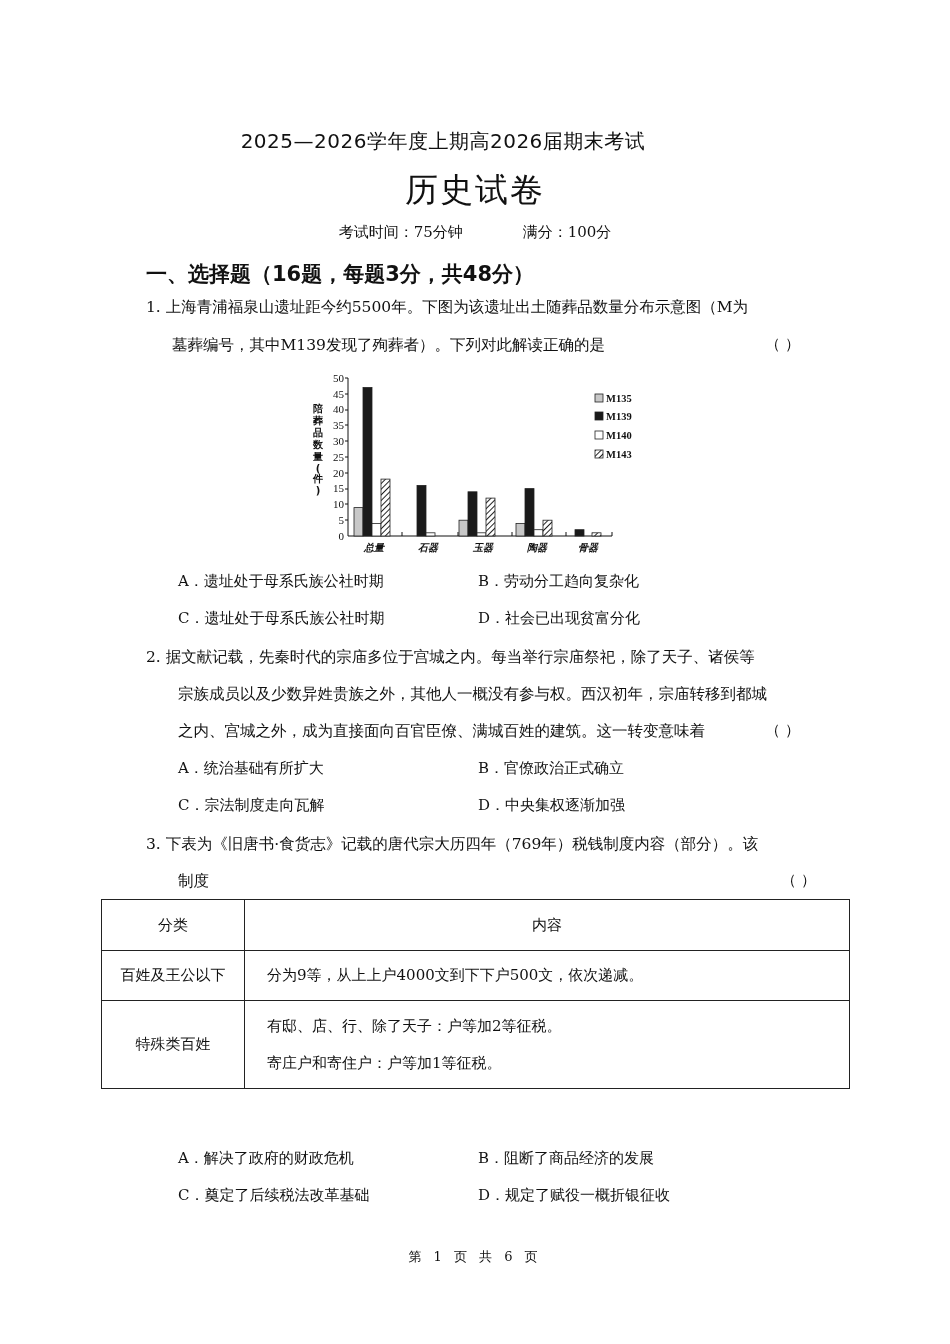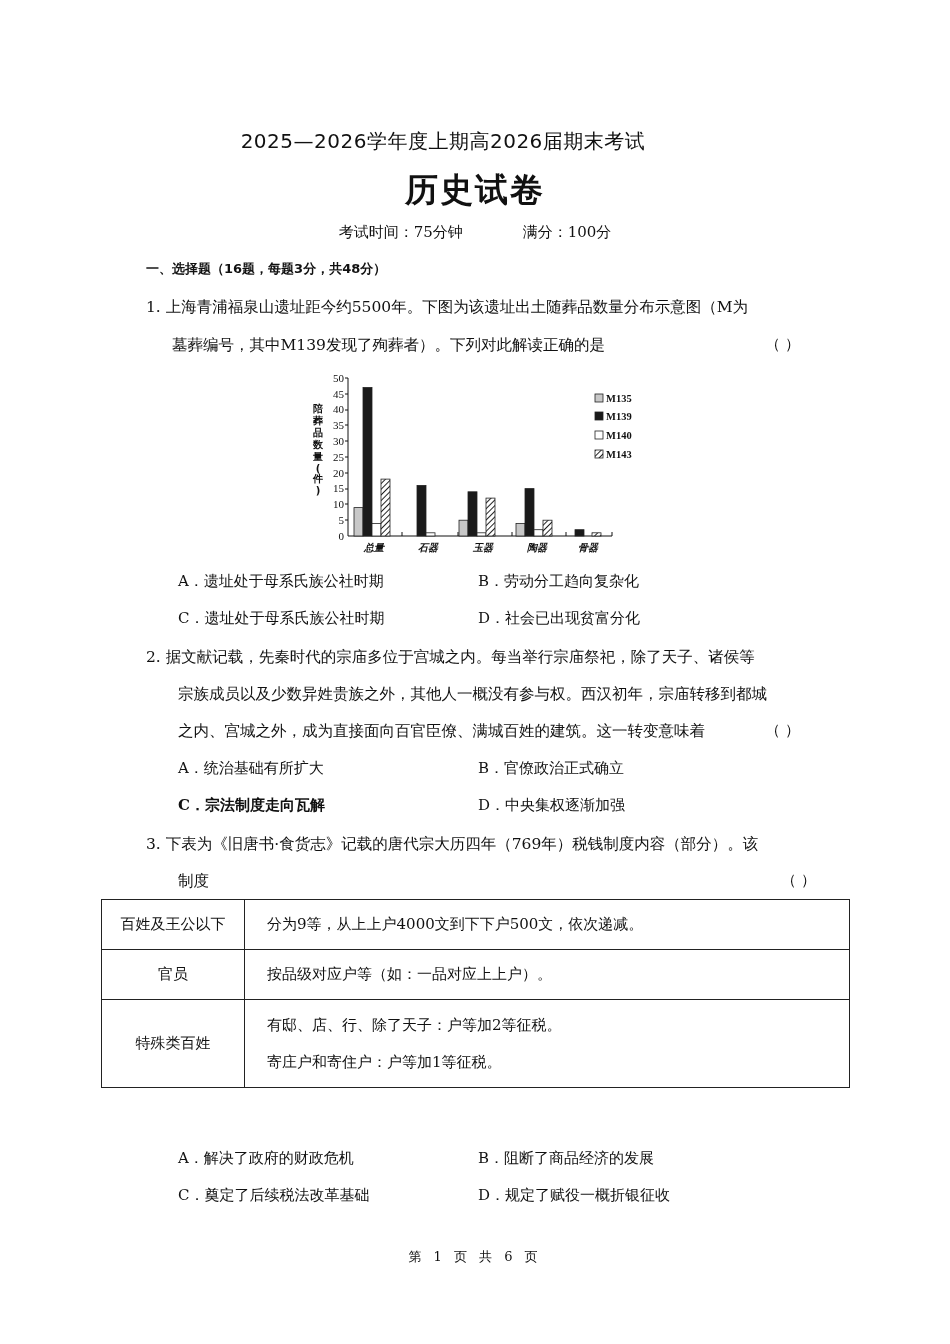--- a/index.html
+++ b/index.html
@@ -1,22 +1,22 @@
 <!DOCTYPE html>
 <html><head>
 <meta charset="utf-8">
 <style>
   html, body { margin: 0; padding: 0; background: #ffffff; }
   body { width: 950px; height: 1344px; position: relative; font-family: "DejaVu Serif", "Liberation Serif", serif; color: #111; overflow: hidden; }
   .abs { position: absolute; }
   .title1 { top: 128px; left: 0; width: 850px; text-align: center; font-family: "DejaVu Sans", "Liberation Sans", sans-serif; font-size: 20px; letter-spacing: 0.5px; margin-left: 18px; }
-  .title2 { top: 168px; left: 0; width: 950px; text-align: center; font-family: "DejaVu Sans", "Liberation Sans", sans-serif; font-size: 33px; font-weight: bold; letter-spacing: 2px; }
+  .title2 { top: 168px; left: 0; width: 950px; text-align: center; font-family: "DejaVu Sans", "Liberation Sans", sans-serif; font-size: 33px; font-weight: normal; letter-spacing: 2px; }
   .meta { top: 223px; left: 0; width: 950px; text-align: center; font-size: 15px; }
   .meta span + span { margin-left: 60px; }
-  .section { top: 260px; left: 146px; font-family: "DejaVu Sans", "Liberation Sans", sans-serif; font-weight: bold; font-size: 13px; }
+  .section { top: 260px; left: 146px; font-family: "DejaVu Sans", "Liberation Sans", sans-serif; font-weight: bold; font-size: 21px; }
   .qline { font-size: 15.5px; white-space: nowrap; }
   .paren { position: absolute; right: 150px; font-size: 15px; }
   .opt { font-size: 15px; white-space: nowrap; }
   table.tax { position: absolute; top: 899px; left: 101px; width: 749px; border-collapse: collapse; font-size: 15px; }
   table.tax td { border: 1.5px solid #222; }
   table.tax td.c1 { width: 140px; text-align: center; }
   table.tax td.c2 { padding-left: 22px; }
   .footer { top: 1248px; left: 0; width: 950px; text-align: center; font-size: 13px; letter-spacing: 4px; }
   .chart { position: absolute; top: 366px; left: 300px; width: 340px; height: 190px; }
 </style>
@@ -142,38 +142,38 @@
 
 <div class="abs qline" style="top:647px;left:146px;">
   <span>2.</span>&nbsp;<span>据文献记载，先秦时代的宗庙多位于宫城之内。每当举行宗庙祭祀，除了天子、诸侯等</span>
 </div>
 <div class="abs qline" style="top:684px;left:178px;">宗族成员以及少数异姓贵族之外，其他人一概没有参与权。西汉初年，宗庙转移到都城</div>
 <div class="abs qline" style="top:721px;left:178px;">之内、宫城之外，成为直接面向百官臣僚、满城百姓的建筑。这一转变意味着</div>
 <div class="paren" style="top:721px;">（    ）</div>
 
 <div class="abs opt" style="top:759px;left:178px;"><span>A．</span><span>统治基础有所扩大</span></div>
 <div class="abs opt" style="top:759px;left:478px;"><span>B．</span><span>官僚政治正式确立</span></div>
-<div class="abs opt" style="top:796px;left:178px;font-weight:bold;"><span>C．</span><span>宗法制度走向瓦解</span></div>
+<div class="abs opt" style="top:796px;left:178px;"><span>C．</span><span>宗法制度走向瓦解</span></div>
 <div class="abs opt" style="top:796px;left:478px;"><span>D．</span><span>中央集权逐渐加强</span></div>
 
 <div class="abs qline" style="top:834px;left:146px;">
   <span>3.</span>&nbsp;<span>下表为《旧唐书·食货志》记载的唐代宗大历四年（769年）税钱制度内容（部分）。该</span>
 </div>
 <div class="abs qline" style="top:871px;left:178px;">制度</div>
 <div class="paren" style="top:871px;right:134px;">（    ）</div>
 
 <table class="tax">
   <tbody>
+      <tr style="height:51px;">
+    <td class="c1">分类</td>
+    <td style="text-align:center;">内容</td>
+  </tr>
   <tr style="height:50px;">
     <td class="c1">百姓及王公以下</td>
     <td class="c2">分为9等，从上上户4000文到下下户500文，依次递减。</td>
-  </tr>
-  <tr style="height:50px;">
-    <td class="c1">官员</td>
-    <td class="c2">按品级对应户等（如：一品对应上上户）。</td>
   </tr>
   <tr style="height:88px;">
     <td class="c1">特殊类百姓</td>
     <td class="c2">
       <div style="line-height:37px;">有邸、店、行、除了天子：户等加2等征税。</div>
       <div style="line-height:37px;">寄庄户和寄住户：户等加1等征税。</div>
     </td>
   </tr>
 </tbody>
   </table>

